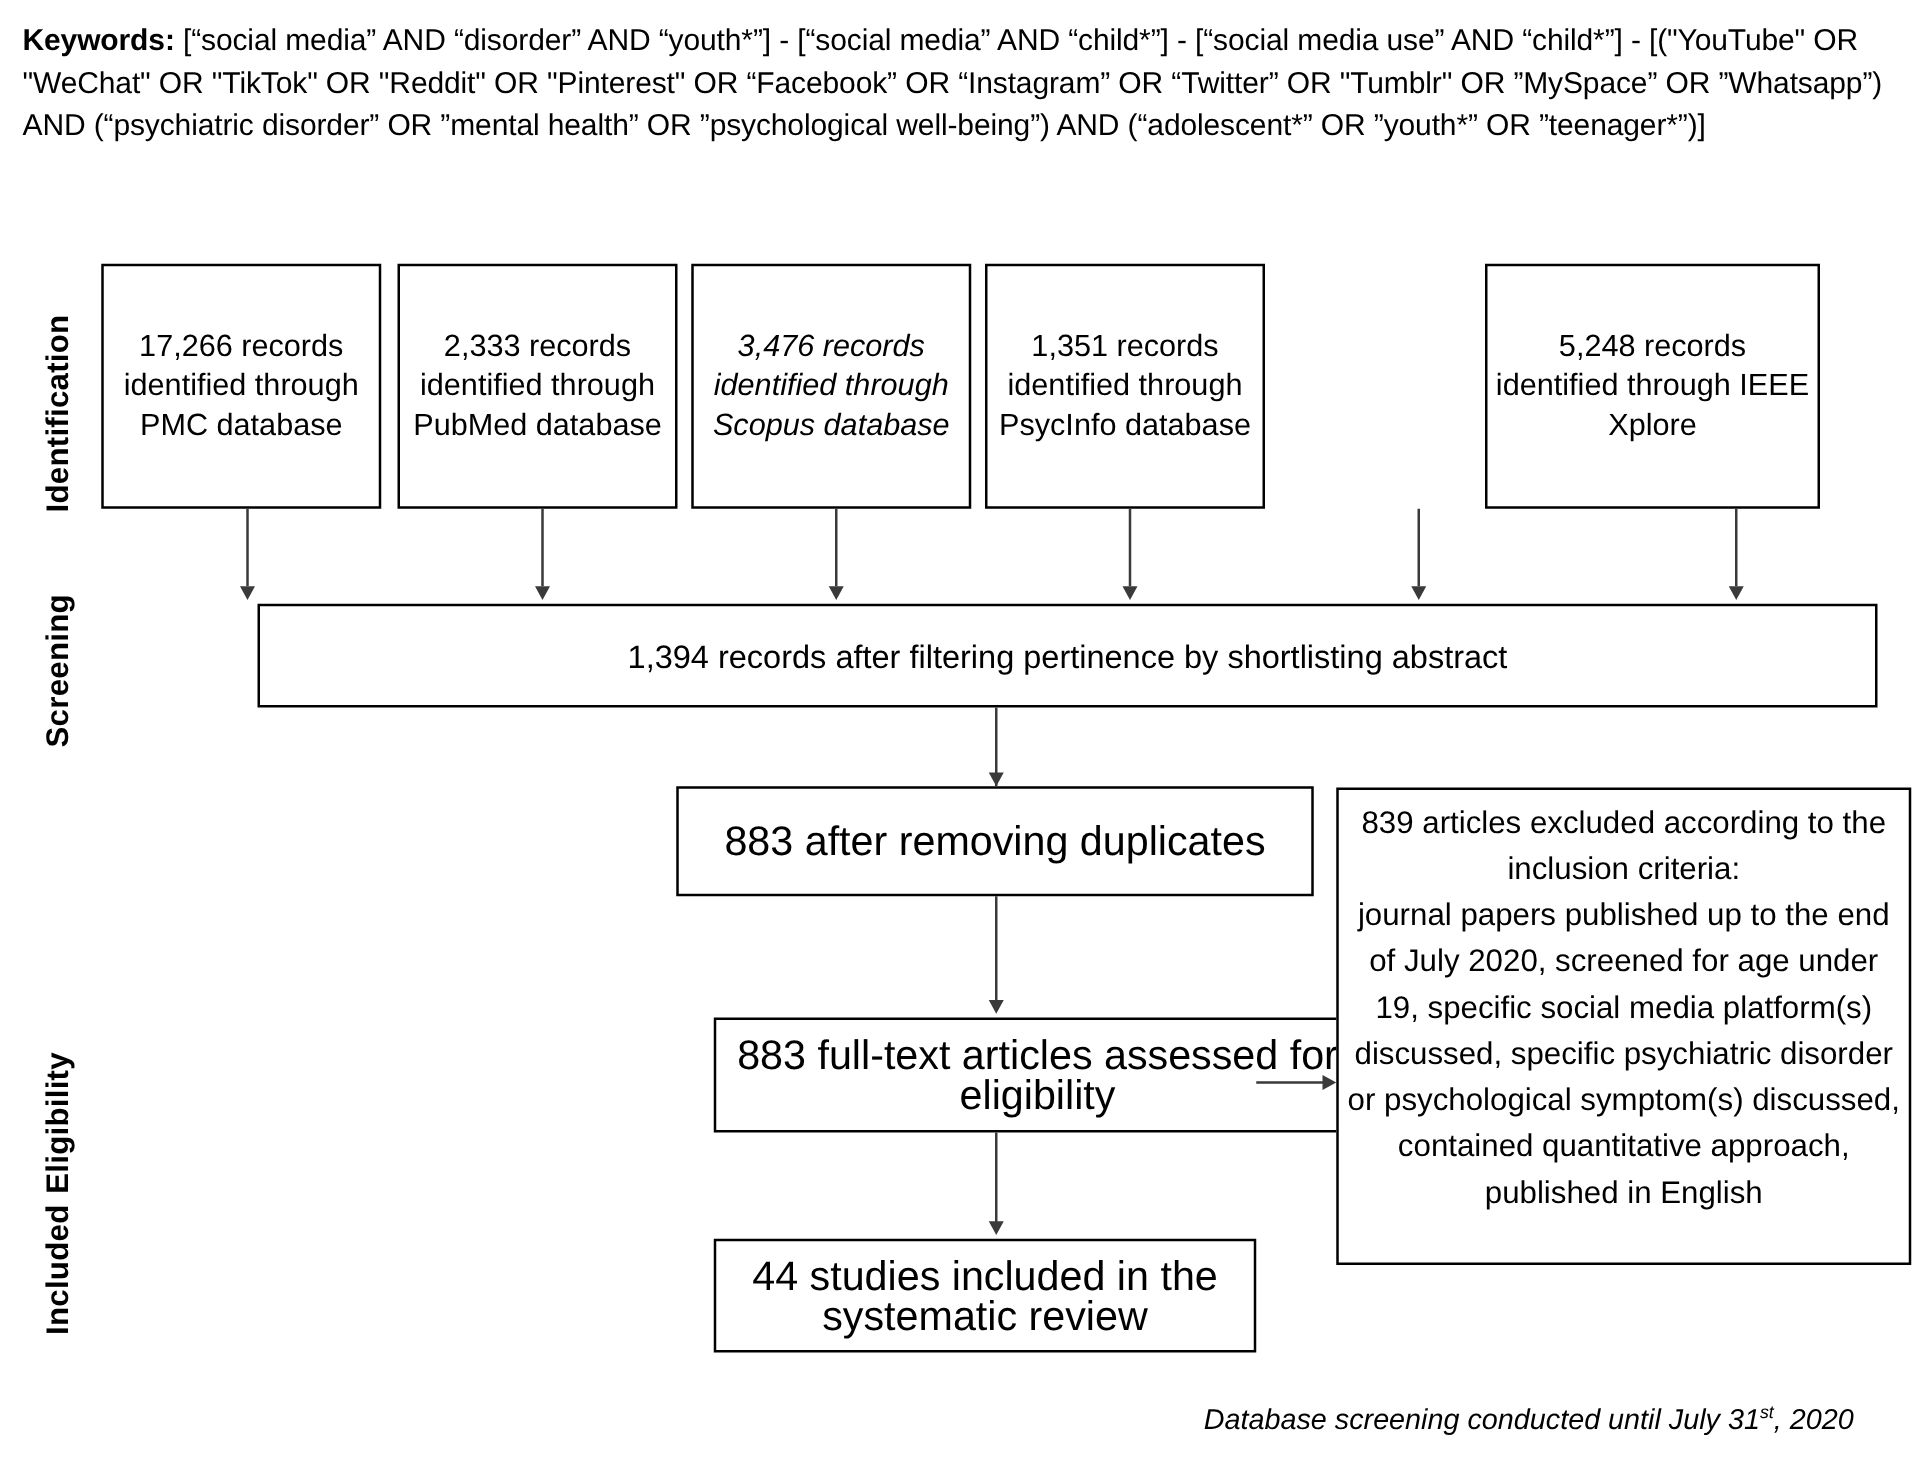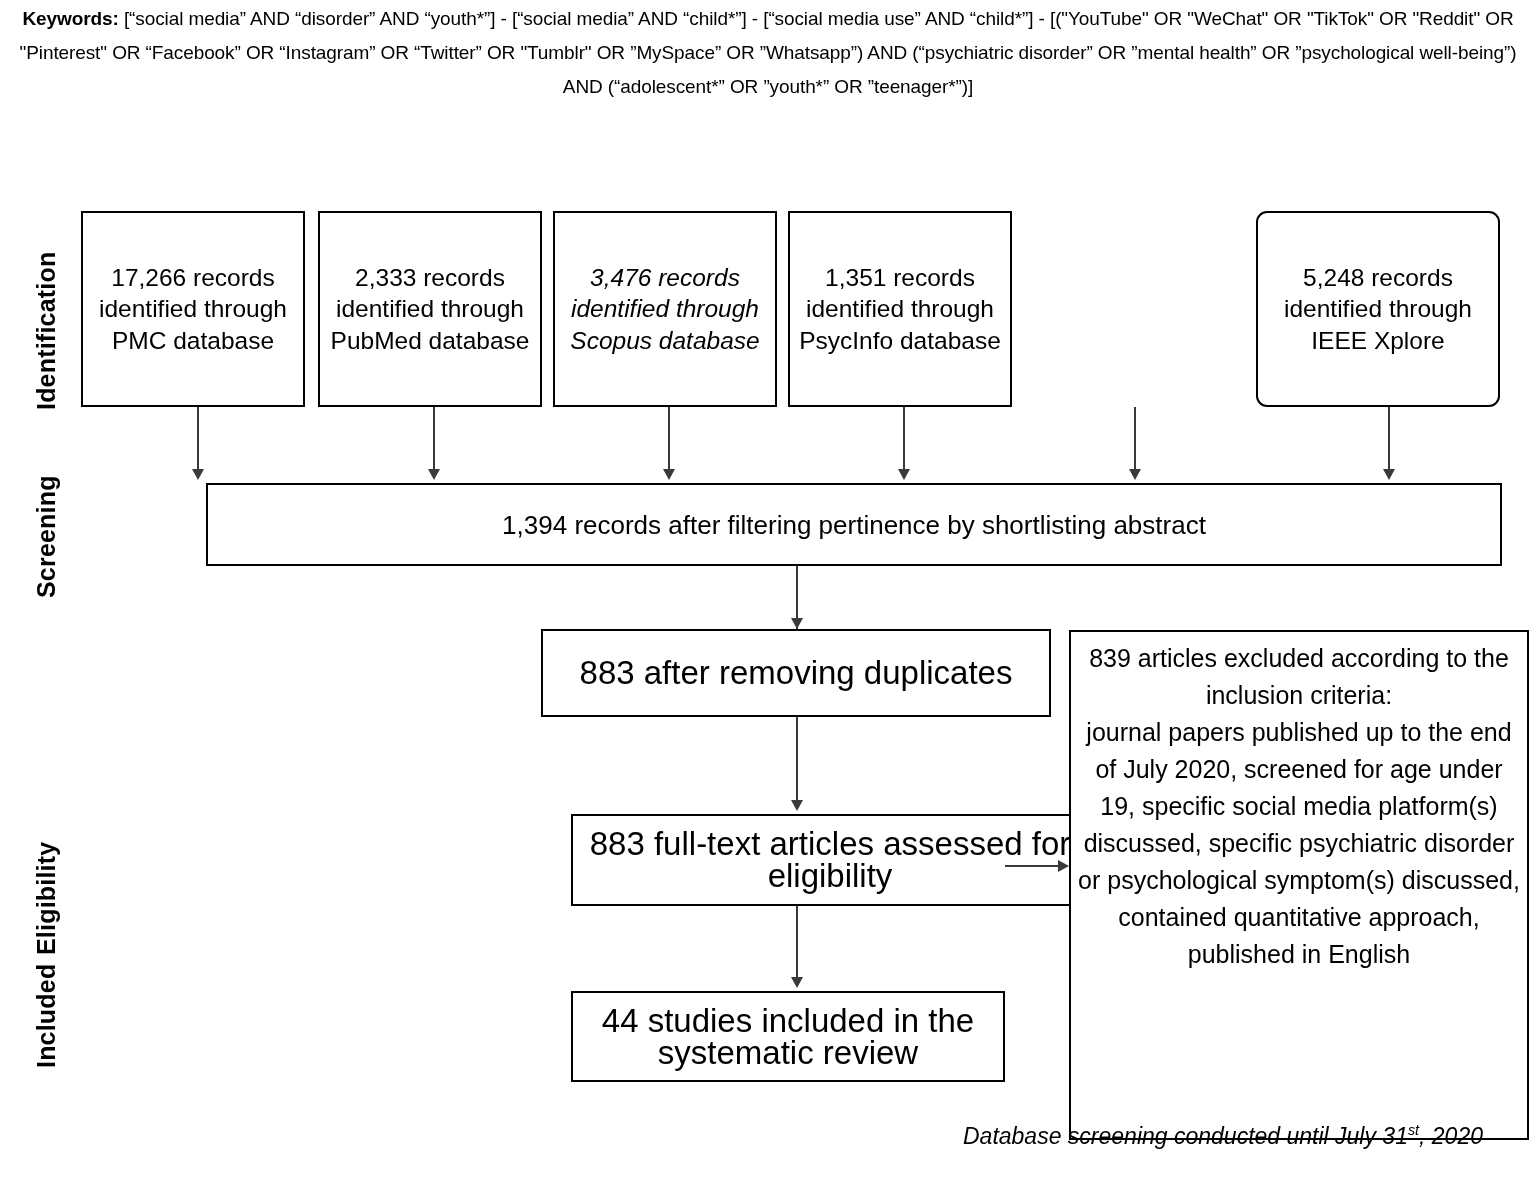--- a/index.html
+++ b/index.html
@@ -16,24 +16,24 @@
     width: 1535px;
     height: 1187px;
     background: #ffffff;
     overflow: hidden;
   }
 
   
   #keywords {
     position: absolute;
     left: 18px;
-    top: 2px;
+    top: 16px;
     width: 1500px;
-    text-align: center;
-    font-size: 19px;
+    text-align: left;
+    font-size: 24px;
     line-height: 34px;
     letter-spacing: -0.1px;
   }
   #keywords .kw-label {
     font-weight: bold;
   }
 
   
   .stage-label {
     position: absolute;
@@ -129,21 +129,21 @@
 
   <div class="stage-label" style="left: 34px; top: 410px;">Identification</div>
   <div class="stage-label" style="left: 34px; top: 598px;">Screening</div>
   <div class="stage-label" style="left: 34px; top: 955px;">Eligibility</div>
   <div class="stage-label" style="left: 34px; top: 1068px;">Included</div>
 
   <div class="box src" style="left: 81px;   top: 211px; width: 224px; height: 196px;">17,266 records identified through PMC database</div>
   <div class="box src" style="left: 318px;  top: 211px; width: 224px; height: 196px;">2,333 records identified through PubMed database</div>
   <div class="box src" style="left: 553px;  top: 211px; width: 224px; height: 196px; font-style: italic;">3,476 records identified through Scopus database</div>
   <div class="box src" style="left: 788px;  top: 211px; width: 224px; height: 196px;">1,351 records identified through PsycInfo database</div>
-  <div class="box src" style="left: 1256px; top: 211px; width: 244px; height: 196px; border-radius: 11px;">5,248 records identified through IEEE Xplore</div>
+  <div class="box src" style="left: 1188px; top: 211px; width: 268px; height: 196px;">5,248 records identified through IEEE Xplore</div>
 
   <div class="vline" style="left: 197px;  top: 407px; height: 62px;"></div>
   <div class="arrow-down" style="left: 192px;  top: 469px;"></div>
 
   <div class="vline" style="left: 433px;  top: 407px; height: 62px;"></div>
   <div class="arrow-down" style="left: 428px;  top: 469px;"></div>
 
   <div class="vline" style="left: 668px;  top: 407px; height: 62px;"></div>
   <div class="arrow-down" style="left: 663px;  top: 469px;"></div>
 
@@ -169,20 +169,20 @@
   <div class="box" style="left: 571px; top: 814px; width: 518px; height: 92px;">883 full-text articles assessed for eligibility</div>
 
   <div class="hline" style="left: 1005px; top: 865px; width: 55px;"></div>
   <div class="arrow-right" style="left: 1058px; top: 860px;"></div>
 
   <div class="vline" style="left: 796px; top: 906px; width: 2px; height: 78px;"></div>
   <div class="arrow-down" style="left: 791px; top: 977px;"></div>
 
   <div class="box" style="left: 571px; top: 991px; width: 434px; height: 91px;">44 studies included in the systematic review</div>
 
-  <div class="box excl" style="left: 1069px; top: 630px; width: 460px; height: 510px; white-space: pre-line;">839 articles excluded according to the inclusion criteria:
+  <div class="box excl" style="left: 1069px; top: 630px; width: 460px; height: 382px; white-space: pre-line;">839 articles excluded according to the inclusion criteria:
 journal papers published up to the end of July 2020, screened for age under 19, specific social media platform(s) discussed, specific psychiatric disorder or psychological symptom(s) discussed, contained quantitative approach, published in English</div>
 
   <div id="footer-note">
     <span>Database screening conducted until July 31</span><sup>st</sup><span>, 2020</span>
   </div>
 
 </div>
 
 </body></html>

